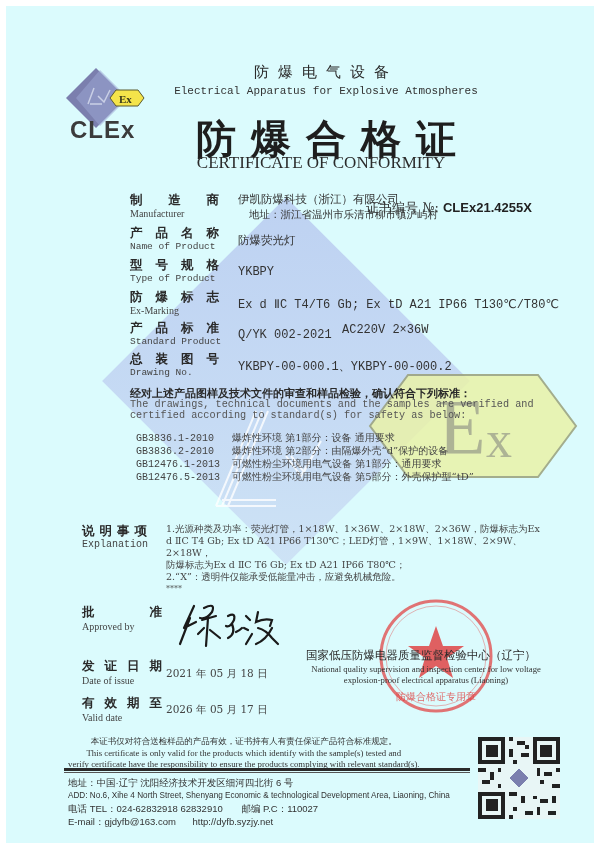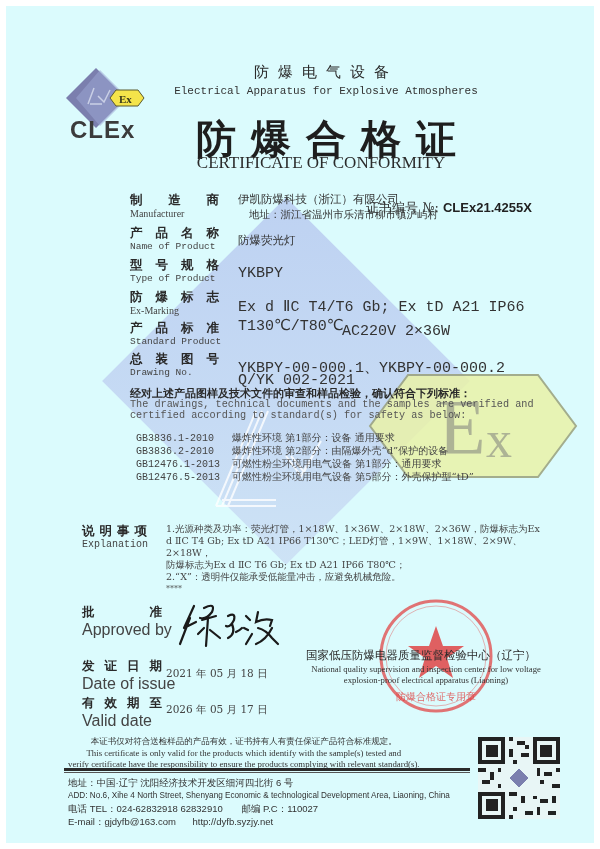--- a/index.html
+++ b/index.html
@@ -29,36 +29,36 @@
   .hdr-en { left: 0; width: 600px; top: 79px; text-align: center; font-family: "Liberation Mono", monospace; font-size: 11px; color: #333; padding-left: 40px; }
   .title-cn { left: 0; width: 600px; top: 106px; text-align: center; font-family: "DejaVu Sans", sans-serif; font-weight: bold; font-size: 40px; letter-spacing: 15px; color: #1e1e1e; padding-left: 55px; }
   .title-en { left: 0; width: 600px; top: 147px; text-align: center; font-family: "Liberation Serif", serif; font-size: 17px; color: #2b2b2b; padding-left: 30px; }
   .certno { left: 360px; top: 166px; font-size: 13px; color: #333; font-family: "DejaVu Serif", serif; margin-top: 27px; }
   .certno b { font-family: "Liberation Sans", sans-serif; font-weight: bold; font-size: 13px; color: #222; }
 
   .field-label-cn { position: absolute; left: 124px; width: 89px; font-family: "DejaVu Sans", sans-serif; font-weight: bold; font-size: 12.5px; color: #2a2a2a; display: flex; justify-content: space-between; }
   .field-label-en { position: absolute; left: 124px; font-family: "Liberation Mono", monospace; font-size: 9.5px; color: #444; }
   .field-label-en.serif { font-family: "Liberation Serif", serif; font-size: 10px; }
   .field-val { position: absolute; left: 232px; font-family: "DejaVu Serif", serif; font-size: 11.5px; color: #333; }
-  .field-val.mono { font-family: "Liberation Mono", monospace; font-size: 15px; }
+  .field-val.mono { font-family: "Liberation Mono", monospace; font-size: 12px; }
   .field-addr { position: absolute; left: 243px; font-size: 10.5px; color: #333; }
 
   .intro-cn { left: 124px; top: 380px; font-family: "DejaVu Sans", sans-serif; font-weight: bold; font-size: 11px; color: #2a2a2a; }
   .intro-en { left: 124px; top: 393px; font-family: "Liberation Mono", monospace; font-size: 10.2px; line-height: 11px; color: #555; }
 
   .std-row { position: absolute; left: 130px; font-size: 10px; color: #444; }
   .std-code { display: inline-block; width: 96px; font-family: "Liberation Mono", monospace; font-size: 10px; }
   .std-desc { font-family: "DejaVu Serif", serif; font-size: 10px; margin-top: 48px; }
 
   .expl-label-cn { left: 76px; top: 517px; font-family: "DejaVu Sans", sans-serif; font-weight: bold; font-size: 12.5px; letter-spacing: 5px; }
   .expl-label-en { left: 76px; top: 533px; font-family: "Liberation Mono", monospace; font-size: 10px; color: #444; }
   .expl-text { left: 160px; top: 517px; width: 400px; font-size: 9.5px; line-height: 12px; color: #444; font-family: "DejaVu Serif", serif; }
 
   .lbl2-cn { position: absolute; left: 76px; width: 80px; font-family: "DejaVu Sans", sans-serif; font-weight: bold; font-size: 12.5px; display: flex; justify-content: space-between; color: #2a2a2a; }
-  .lbl2-en { position: absolute; left: 76px; font-family: Liberation Sans, sans-serif; font-size: 16px; color: #444; }
+  .lbl2-en { position: absolute; left: 76px; font-family: Liberation Serif, serif; font-size: 10px; color: #444; }
   .date-val { position: absolute; left: 160px; font-size: 10.5px; color: #444; }
 
   .signature { left: 170px; top: 592px; width: 110px; height: 55px; }
   .seal { left: 370px; top: 590px; width: 120px; height: 120px; }
   .auth-cn { left: 300px; top: 642px; font-family: "DejaVu Sans", sans-serif; font-size: 11.5px; color: #2a2a2a; }
   .auth-en { left: 290px; top: 658px; width: 260px; text-align: center; font-family: "Liberation Serif", serif; font-size: 8.7px; line-height: 10.5px; color: #333; }
 
   .note { left: 62px; top: 730px; font-size: 8.8px; line-height: 11.5px; color: #333; font-family: "Liberation Serif", serif; text-align: center; }
   .note .cn { font-family: "DejaVu Serif", serif; font-size: 8.5px; }
   .rule1 { left: 58px; top: 762px; width: 406px; height: 3px; background: #2a2a2a; }
@@ -154,21 +154,21 @@
   </div>
 
   <div>
     <div class="field-label-cn" style="top:314px;">
       <span>产</span>
       <span>品</span>
       <span>标</span>
       <span>准</span>
     </div>
     <div class="field-label-en" style="top:330px;">Standard Product</div>
-    <div class="field-val mono" style="top:322px;margin-top:44px;">Q/YK 002-2021</div>
+    <div class="field-val mono" style="top:322px;">Q/YK 002-2021</div>
   </div>
 
   <div>
     <div class="field-label-cn" style="top:345px;">
       <span>总</span>
       <span>装</span>
       <span>图</span>
       <span>号</span>
     </div>
     <div class="field-label-en" style="top:361px;">Drawing No.</div>

